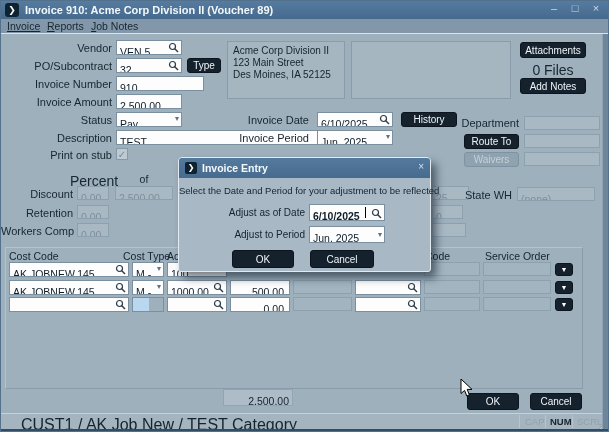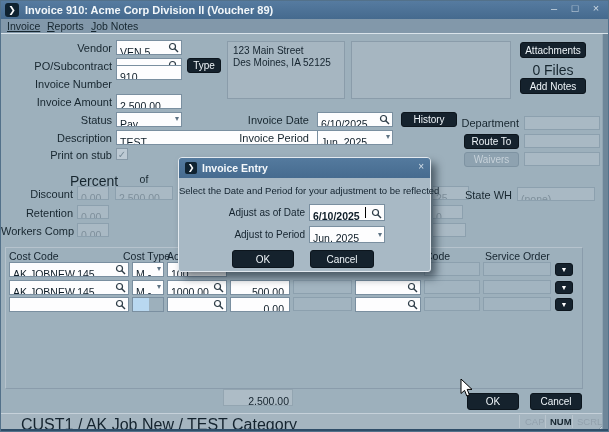--- a/index.html
+++ b/index.html
@@ -99,21 +99,21 @@
   <div class="fld" style="left:115px;top:57px;width:66px;">
     <span>32</span>
     <span class="q"><svg width="11" height="11">
           <circle cx="4.5" cy="4.5" r="3" fill="none" stroke="#2c3b46" stroke-width="1.2"></circle>
           <line x1="6.8" y1="6.8" x2="10" y2="10" stroke="#2c3b46" stroke-width="1.4"></line>
         </svg></span>
   </div>
   <div class="btn" style="left:186px;top:57px;width:34px;height:15px;">Type</div>
 
   <div class="lbl" style="left:0;top:77px;width:111px;">Invoice Number</div>
-  <div class="fld" style="left:115px;top:64px;width:66px;">
+  <div class="fld" style="left:115px;top:75px;width:88px;">
     <span>910</span>
   </div>
 
   <div class="lbl" style="left:0;top:95px;width:111px;">Invoice Amount</div>
   <div class="fld" style="left:115px;top:93px;width:66px;">
     <span>2,500.00</span>
   </div>
 
   <div class="lbl" style="left:0;top:113px;width:111px;">Status</div>
   <div class="fld" style="left:115px;top:111px;width:66px;">
@@ -124,20 +124,21 @@
   <div class="lbl" style="left:0;top:131px;width:111px;">Description</div>
   <div class="fld" style="left:115px;top:129px;width:225px;">
     <span>TEST</span>
   </div>
 
   <div class="lbl" style="left:0;top:148px;width:111px;">Print on stub</div>
   <div class="chk" style="left:115px;top:147px;">✓</div>
 
   <div class="panelbox" style="left:226px;top:40px;width:118px;height:58px;">
     <div class="addr">
+      <div>Acme Corp Division II</div>
       <div>123 Main Street</div>
       <div>Des Moines, IA 52125</div>
     </div>
   </div>
   <div class="panelbox" style="left:350px;top:40px;width:160px;height:58px;"></div>
 
   <div class="btn" style="left:519px;top:41px;width:66px;height:16px;">Attachments</div>
   <div class="lbl" style="left:519px;top:61px;width:66px;text-align:center;font-size:14px;">0 Files</div>
   <div class="btn" style="left:519px;top:77px;width:66px;height:16px;">Add Notes</div>
 

